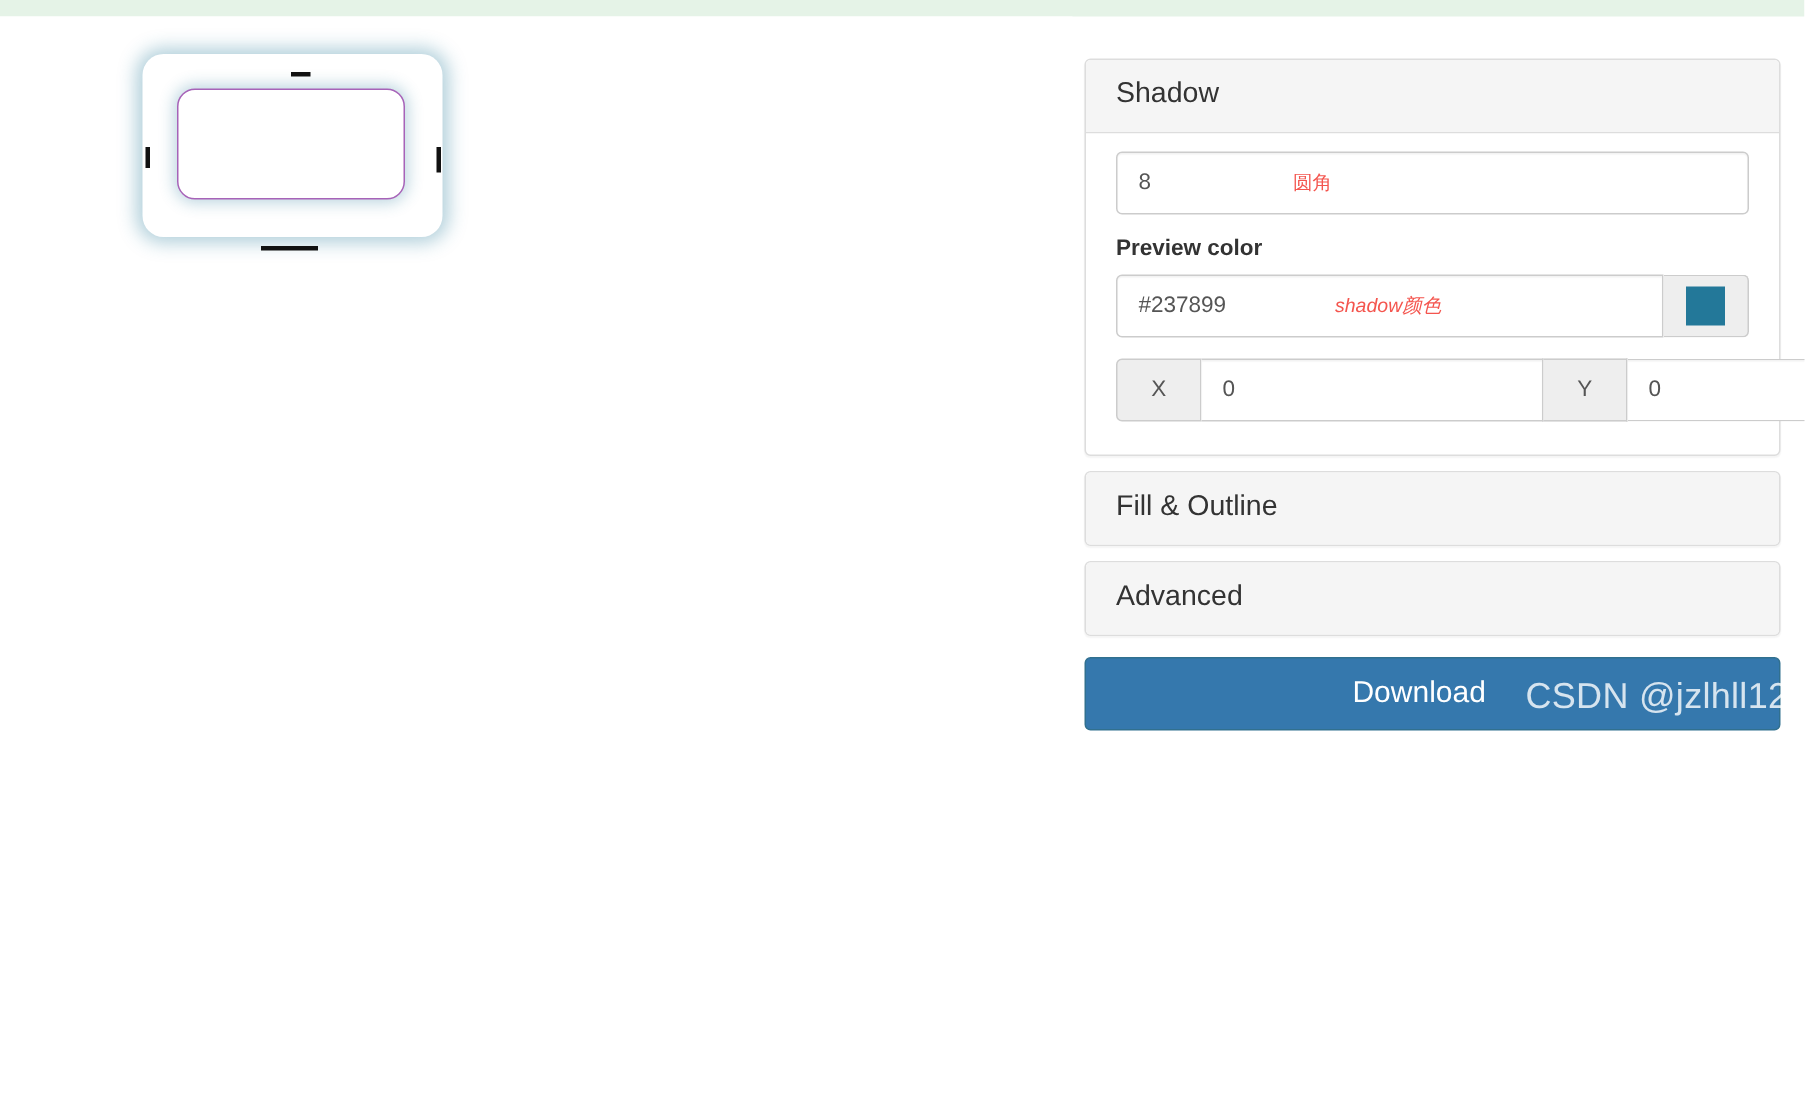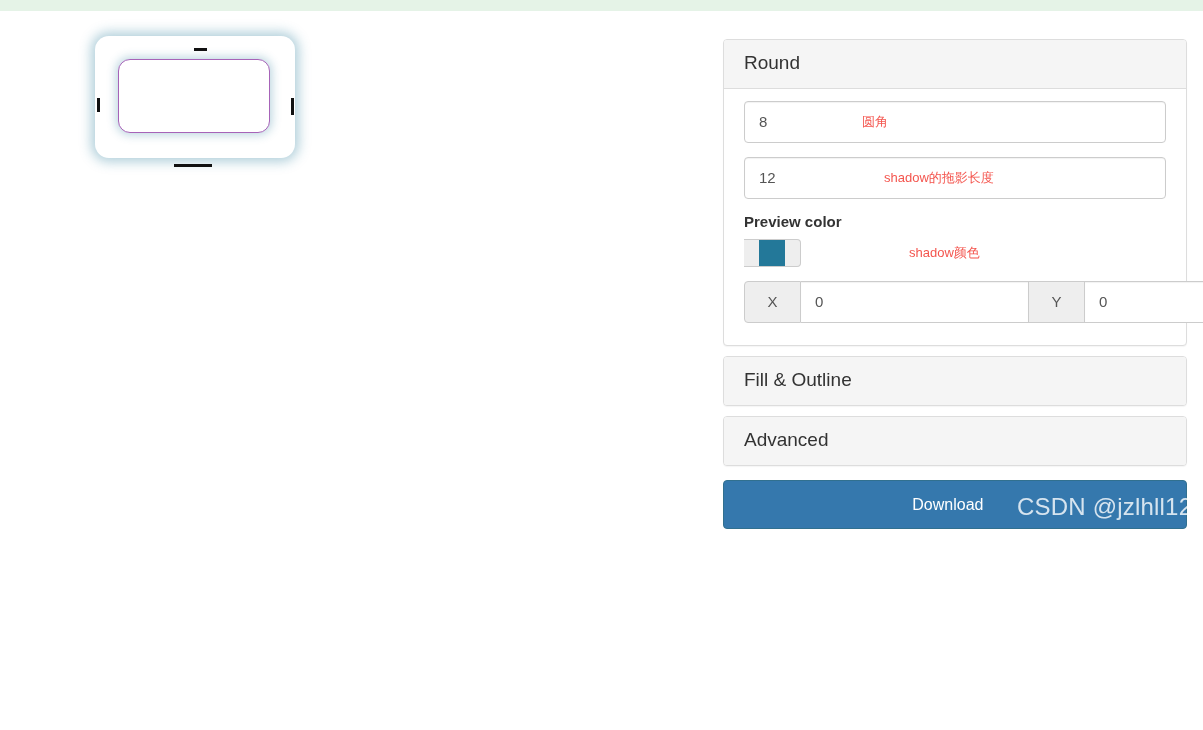--- a/index.html
+++ b/index.html
@@ -150,21 +150,21 @@
     position: absolute;
     top: 50%;
     transform: translateY(-50%);
     font-size: 13px;
     color: #f4554e;
     white-space: nowrap;
     pointer-events: none;
   }
   .annot-round  { left: 118px; }
   .annot-blur   { left: 140px; }
-  .annot-color  { left: 165px; }
+  .annot-color  { left: 146px; font-style: italic; }
 
   
   .input-group {
     display: flex;
     align-items: stretch;
     position: relative;
   }
   .input-group .text-input {
     border-top-right-radius: 0;
     border-bottom-right-radius: 0;
@@ -237,21 +237,21 @@
   }
   .btn-download {
     display: block;
     box-sizing: border-box;
     width: 464px;
     height: 49px;
     background: #3578ad;
     border: 1px solid #31708f;
     border-radius: 4px;
     color: #ffffff;
-    font-size: 16px;
+    font-size: 20px;
     font-family: "Liberation Sans", sans-serif;
     text-align: center;
     line-height: 47px;
     cursor: pointer;
     padding: 0 0 0 0;
     position: relative;
     overflow: visible;
   }
   .btn-download .label {
     position: absolute;
@@ -285,37 +285,34 @@
     <div class="tick tick-bottom"></div>
     <div class="tick tick-left"></div>
     <div class="tick tick-right"></div>
   </div>
 </div>
 
 <div class="controls">
 
   <div class="panel">
     <div class="panel-heading">
-      <div class="panel-title">Round</div>
+      <div class="panel-title">Shadow</div>
     </div>
     <div class="panel-body">
 
       <div class="field-wrap">
         <input class="text-input" type="text" value="8" style="">
         <span class="annotation annot-round">圆角</span>
       </div>
 
-      <div class="field-wrap">
-        <input class="text-input" type="text" value="12" style="">
-        <span class="annotation annot-blur">shadow的拖影长度</span>
-      </div>
 
       <label class="form-label">Preview color</label>
       <div class="field-wrap">
         <div class="input-group">
+          <input class="text-input" type="text" value="#237899" style="">
           <div class="color-addon">
             <div class="color-swatch"></div>
           </div>
         </div>
         <span class="annotation annot-color">shadow颜色</span>
       </div>
 
       <div class="offset-group">
         <div class="offset-addon first">X</div>
         <input class="offset-input" type="text" value="0" style="">

